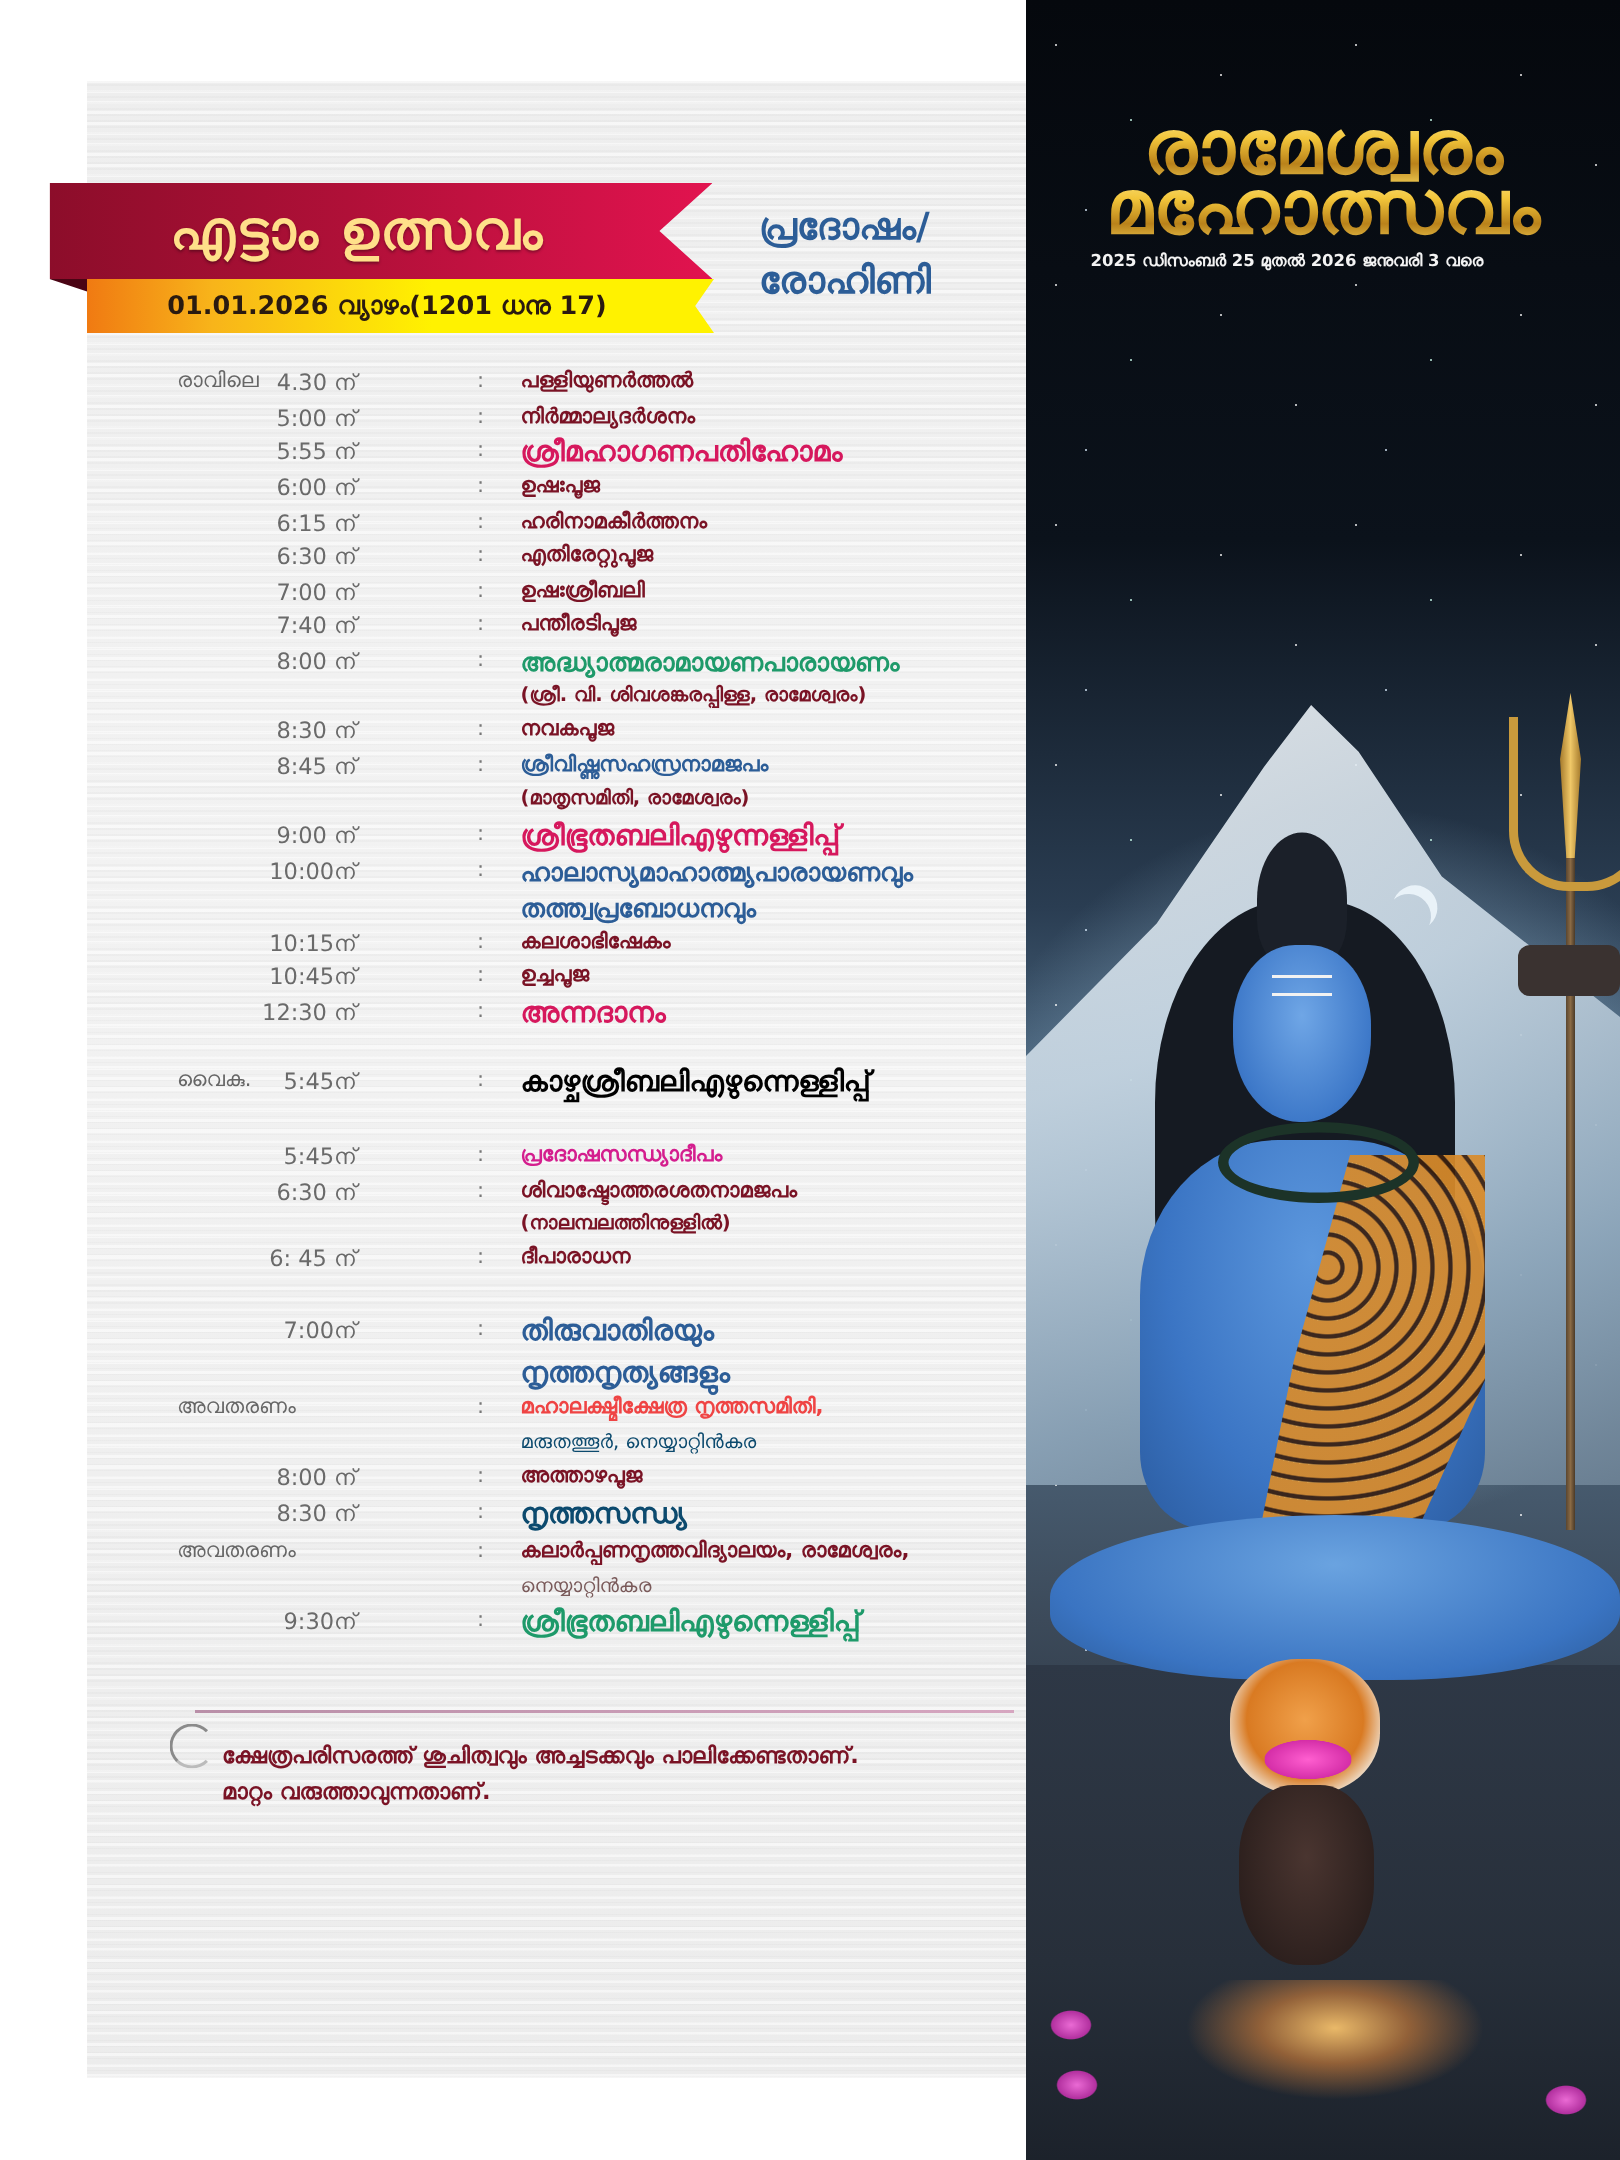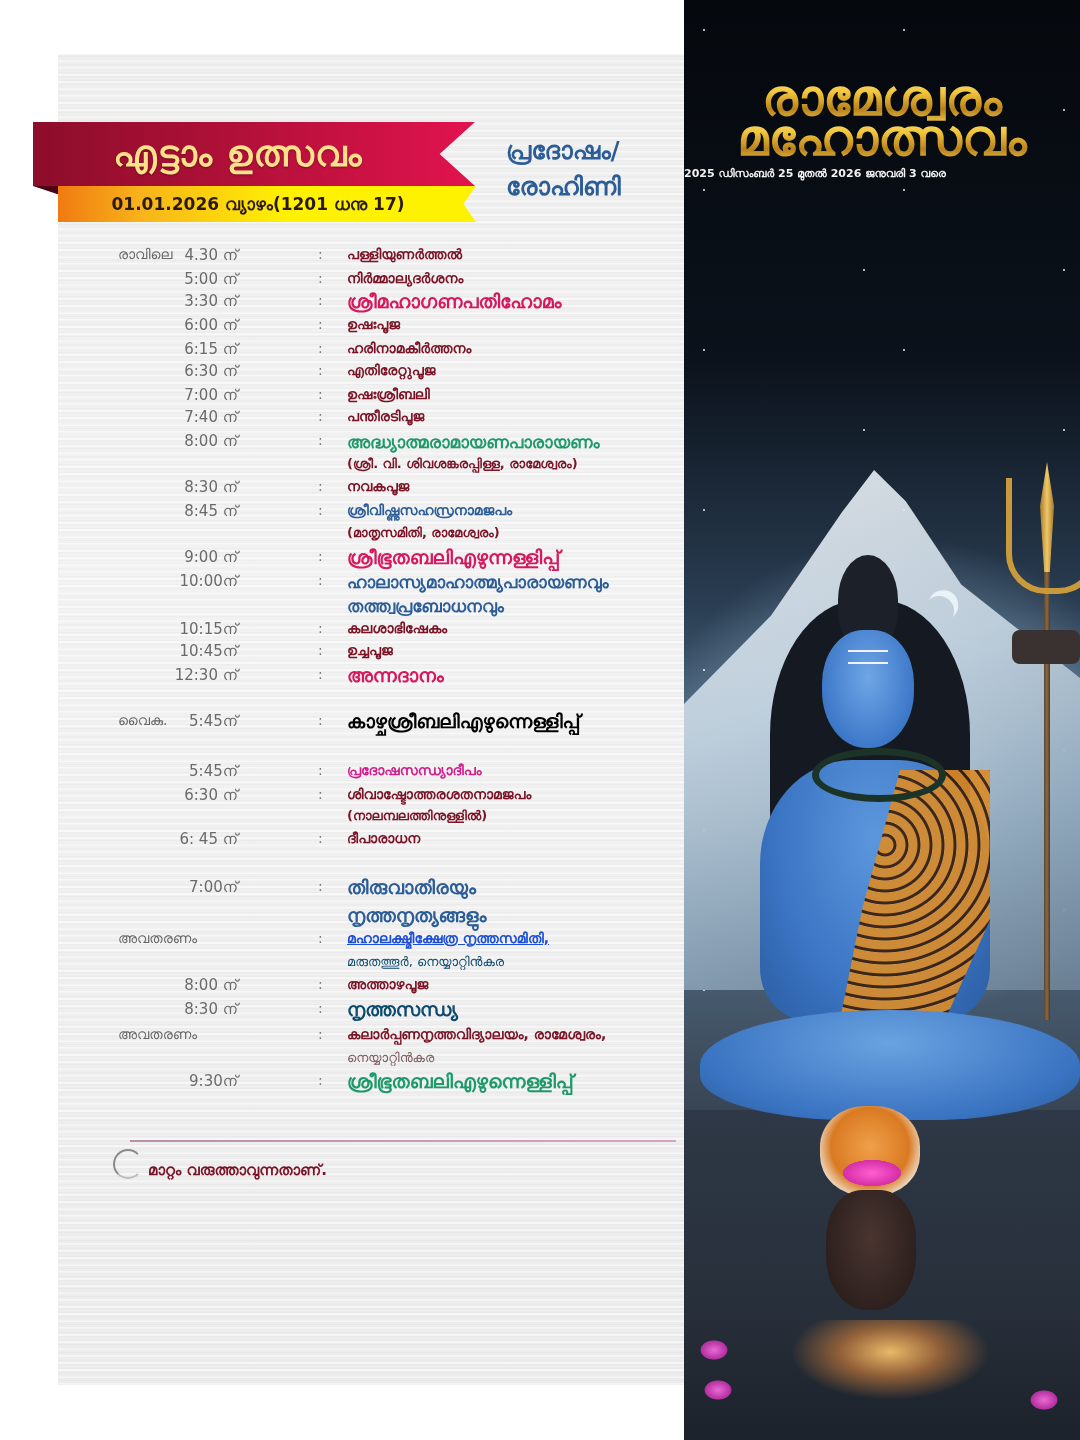--- a/index.html
+++ b/index.html
@@ -93,21 +93,21 @@
   .title-gold {
     position: absolute; left: 0; width: 396px; text-align: center;
     font-weight: bold; font-size: 50px; line-height: 56px;
     color: #e8b92c;
     background: linear-gradient(180deg, #fff2a8 0%, #f2c53a 40%, #b9821a 70%, #f5d35a 100%);
     -webkit-background-clip: text; background-clip: text; -webkit-text-fill-color: transparent;
   }
   .title-1 { top: 70px; }
   .title-2 { top: 110px; }
   .date-range {
-    position: absolute; left: 0; top: 167px; width: 348px; 
+    position: absolute; left: 0; top: 167px; width: 348px; text-align: center;
     color: #f3f3f3; font-size: 11px; font-weight: bold;
   }
   .mountain {
     position: absolute; left: 0; top: 470px; width: 396px; height: 520px;
     background: linear-gradient(160deg, #f4f8fb 0%, #c9d8e4 40%, #8ea6ba 75%, #6e8396 100%);
     clip-path: polygon(0 45%, 22% 28%, 40% 8%, 48% 0, 56% 6%, 70% 22%, 100% 40%, 100% 100%, 0 100%);
     opacity: 0.9;
   }
   .moon {
     position: absolute; left: 924px; top: 596px; width: 30px; height: 30px; border-radius: 50%;
@@ -214,21 +214,21 @@
       <span class="c-time">4.30 ന്</span>
       <span class="c-colon">:</span>
       <span class="c-event sm" style="color: rgb(122, 19, 37);">പള്ളിയുണർത്തൽ</span>
     </div>
     <div class="row" style="top: 270px;">
       <span class="c-time">5:00 ന്</span>
       <span class="c-colon">:</span>
       <span class="c-event sm" style="color: rgb(122, 19, 37);">നിർമ്മാല്യദർശനം</span>
     </div>
     <div class="row" style="top: 292px;">
-      <span class="c-time">3:30 ന്</span>
+      <span class="c-time">5:55 ന്</span>
       <span class="c-colon">:</span>
       <span class="c-event lg" style="color: rgb(214, 24, 93); top: -2px;">ശ്രീമഹാഗണപതിഹോമം</span>
     </div>
     <div class="row" style="top: 316px;">
       <span class="c-time">6:00 ന്</span>
       <span class="c-colon">:</span>
       <span class="c-event sm" style="color: rgb(122, 19, 37);">ഉഷഃപൂജ</span>
     </div>
     <div class="row" style="top: 340px;">
       <span class="c-time">6:15 ന്</span>
@@ -327,21 +327,21 @@
       <span class="c-time">7:00ന്</span>
       <span class="c-colon">:</span>
       <span class="c-event lg" style="color: rgb(44, 93, 151); top: -2px;">തിരുവാതിരയും</span>
     </div>
     <div class="row" style="top: 904px;">
       <span class="c-event lg" style="color: rgb(44, 93, 151);">നൃത്തനൃത്യങ്ങളും</span>
     </div>
     <div class="row" style="top: 930px;">
       <span class="c-prefix">അവതരണം</span>
       <span class="c-colon">:</span>
-      <span class="c-event sm" style="color: #1d4ed8; text-decoration: underline;">മഹാലക്ഷ്മീക്ഷേത്ര നൃത്തസമിതി,</span>
+      <span class="c-event sm" style="color: #ef4444;">മഹാലക്ഷ്മീക്ഷേത്ര നൃത്തസമിതി,</span>
     </div>
     <div class="row" style="top: 954px;">
       <span class="c-event sub-plain" style="color: #0c4a6e;">മരുതത്തൂർ, നെയ്യാറ്റിൻകര</span>
     </div>
     <div class="row" style="top: 976px;">
       <span class="c-time">8:00 ന്</span>
       <span class="c-colon">:</span>
       <span class="c-event sm" style="color: rgb(122, 19, 37);">അത്താഴപൂജ</span>
     </div>
     <div class="row" style="top: 1000px;">
@@ -360,20 +360,21 @@
     <div class="row" style="top: 1072px;">
       <span class="c-time">9:30ന്</span>
       <span class="c-colon">:</span>
       <span class="c-event lg" style="color: rgb(30, 154, 106); top: -2px;">ശ്രീഭൂതബലിഎഴുന്നെള്ളിപ്പ്</span>
     </div>
   </div>
 
 <div class="notice-line"></div>
 <div class="notice-curl"></div>
 <div class="notice-text">
+  <div>ക്ഷേത്രപരിസരത്ത് ശുചിത്വവും അച്ചടക്കവും പാലിക്കേണ്ടതാണ്.</div>
   <div>മാറ്റം വരുത്താവുന്നതാണ്.</div>
 </div>
 
 <div class="art">
   <div class="stars"></div>
   <div class="mountain"></div>
   <div class="title-gold title-1">രാമേശ്വരം</div>
   <div class="title-gold title-2">മഹോത്സവം</div>
   <div class="date-range">2025 ഡിസംബർ 25 മുതൽ 2026 ജനുവരി 3 വരെ</div>
 </div>

